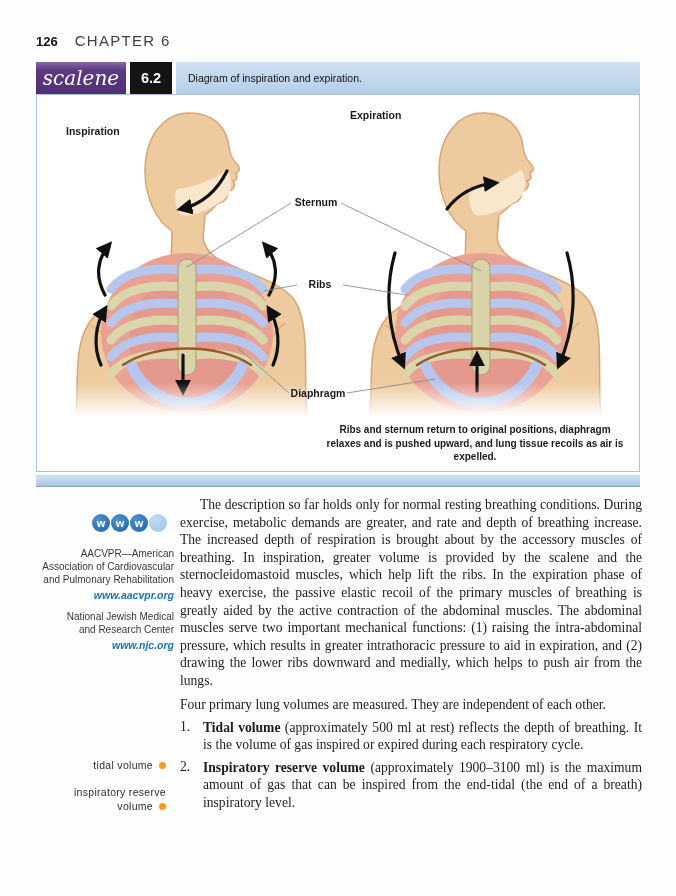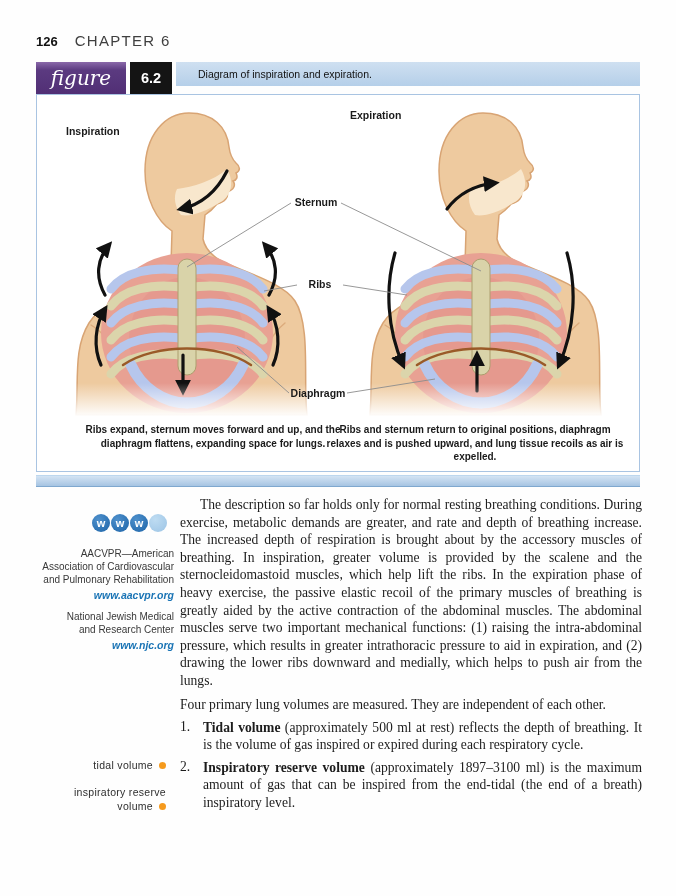--- a/index.html
+++ b/index.html
@@ -9,22 +9,22 @@
   .runhead{position:absolute;left:36px;top:32px;display:flex;align-items:baseline;}
   .pagenum{font-size:13px;font-weight:bold;color:#111;}
   .chapter{font-size:15px;color:#3f3f3f;letter-spacing:1.3px;margin-left:17px;}
 
   
   .fig-header{position:absolute;left:36px;top:62px;width:604px;height:32px;display:flex;}
   .fig-wordmark{width:90px;height:32px;background:linear-gradient(#8a68a9 0%,#5b3a80 26%,#512f75 100%);color:#fff;
     font-family:"DejaVu Serif",serif;font-style:italic;font-size:20px;display:flex;align-items:center;justify-content:center;}
   .fig-number{width:42px;height:32px;background:#141414;color:#fff;font-weight:bold;font-size:14.5px;
     display:flex;align-items:center;justify-content:center;margin-left:4px;}
-  .fig-titlebar{flex:1;height:24px;margin-left:4px;background:linear-gradient(#cfe0f1,#b5cfe9);display:flex;align-items:center;
-    padding-left:22px;font-size:10.5px;color:#111;}
+  .fig-titlebar{flex:1;height:32px;margin-left:4px;background:linear-gradient(#cfe0f1,#b5cfe9);display:flex;align-items:center;
+    padding-left:12px;font-size:10.5px;color:#111;}
 
   
   .fig-box{position:absolute;left:36px;top:94px;width:602px;height:376px;border:1px solid #a9c4e2;background:#fff;overflow:hidden;}
   .panel-title{position:absolute;font-size:10.5px;font-weight:bold;color:#1a1a1a;}
   .panel-title.left{left:29px;top:30px;}
   .panel-title.right{left:313px;top:14px;}
   .panel-caption{position:absolute;top:328px;font-size:10px;font-weight:bold;line-height:13.5px;color:#1a1a1a;text-align:center;}
   .panel-caption.left{left:48px;width:256px;}
   .panel-caption.right{left:286px;width:304px;}
   .fig-art{position:absolute;left:0;top:0;}
@@ -80,21 +80,21 @@
 <body>
 
 <div class="page">
 
   <div class="runhead">
     <span class="pagenum">126</span>
     <span class="chapter">CHAPTER 6</span>
   </div>
 
   <div class="fig-header">
-    <div class="fig-wordmark">figure</div>
+    <div class="fig-wordmark">scalene</div>
     <div class="fig-number">6.2</div>
     <div class="fig-titlebar">Diagram of inspiration and expiration.</div>
   </div>
 
   <div class="fig-box">
     <svg class="fig-art" viewBox="0 0 602 322" width="602" height="322">
       <defs>
         <marker id="ah" viewBox="0 0 10 10" refX="7" refY="5" markerWidth="5" markerHeight="5" orient="auto">
           <path d="M0,0 L10,5 L0,10 Z" fill="#111"></path>
         </marker>
@@ -155,21 +155,20 @@
       <line class="lbl-line" x1="252" y1="298" x2="200" y2="252"></line>
       <line class="lbl-line" x1="310" y1="298" x2="398" y2="284"></line>
 
       <text class="anat" x="279" y="111" text-anchor="middle">Sternum</text>
       <text class="anat" x="283" y="193" text-anchor="middle">Ribs</text>
       <text class="anat" x="281" y="302" text-anchor="middle">Diaphragm</text>
     </svg>
 
     <div class="panel-title left">Inspiration</div>
     <div class="panel-title right">Expiration</div>
-    <div class="panel-caption left">Ribs expand, sternum moves forward and up, and the diaphragm flattens, expanding space for lungs.</div>
     <div class="panel-caption right">Ribs and sternum return to original positions, diaphragm relaxes and is pushed upward, and lung tissue recoils as air is expelled.</div>
   </div>
 
   <div class="fig-bottombar"></div>
 
   <div class="www-logo">
     <div class="www-circle">w</div>
     <div class="www-circle">w</div>
     <div class="www-circle">w</div>
     <div class="www-circle lite"></div>
@@ -188,21 +187,21 @@
   <div class="main-col">
     <div class="para">The description so far holds only for normal resting breathing conditions. During exercise, metabolic demands are greater, and rate and depth of breathing increase. The increased depth of respiration is brought about by the accessory muscles of breathing. In inspiration, greater volume is provided by the scalene and the sternocleidomastoid muscles, which help lift the ribs. In the expiration phase of heavy exercise, the passive elastic recoil of the primary muscles of breathing is greatly aided by the active contraction of the abdominal muscles. The abdominal muscles serve two important mechanical functions: (1) raising the intra-abdominal pressure, which results in greater intrathoracic pressure to aid in expiration, and (2) drawing the lower ribs downward and medially, which helps to push air from the lungs.</div>
     <div class="intro">Four primary lung volumes are measured. They are independent of each other.</div>
     <div class="vol-list">
       <div class="li">
         <span class="li-num">1.</span>
         <span class="li-body"><span class="li-term">Tidal volume</span><span> (approximately 500 ml at rest) reflects the depth of breathing. It is the volume of gas inspired or expired during each respiratory cycle.</span></span>
       </div>
       <div class="li">
         <span class="li-num">2.</span>
-        <span class="li-body"><span class="li-term">Inspiratory reserve volume</span><span> (approximately 1897–3100 ml) is the maximum amount of gas that can be inspired from the end-tidal (the end of a breath) inspiratory level.</span></span>
+        <span class="li-body"><span class="li-term">Inspiratory reserve volume</span><span> (approximately 1900–3100 ml) is the maximum amount of gas that can be inspired from the end-tidal (the end of a breath) inspiratory level.</span></span>
       </div>
     </div>
   </div>
 
   <div class="margin-term mt-0"><span>tidal volume</span><span class="bullet"></span></div>
   <div class="margin-term mt-1"><span>inspiratory reserve volume</span><span class="bullet"></span></div>
 
 </div>
 
 </body></html>

